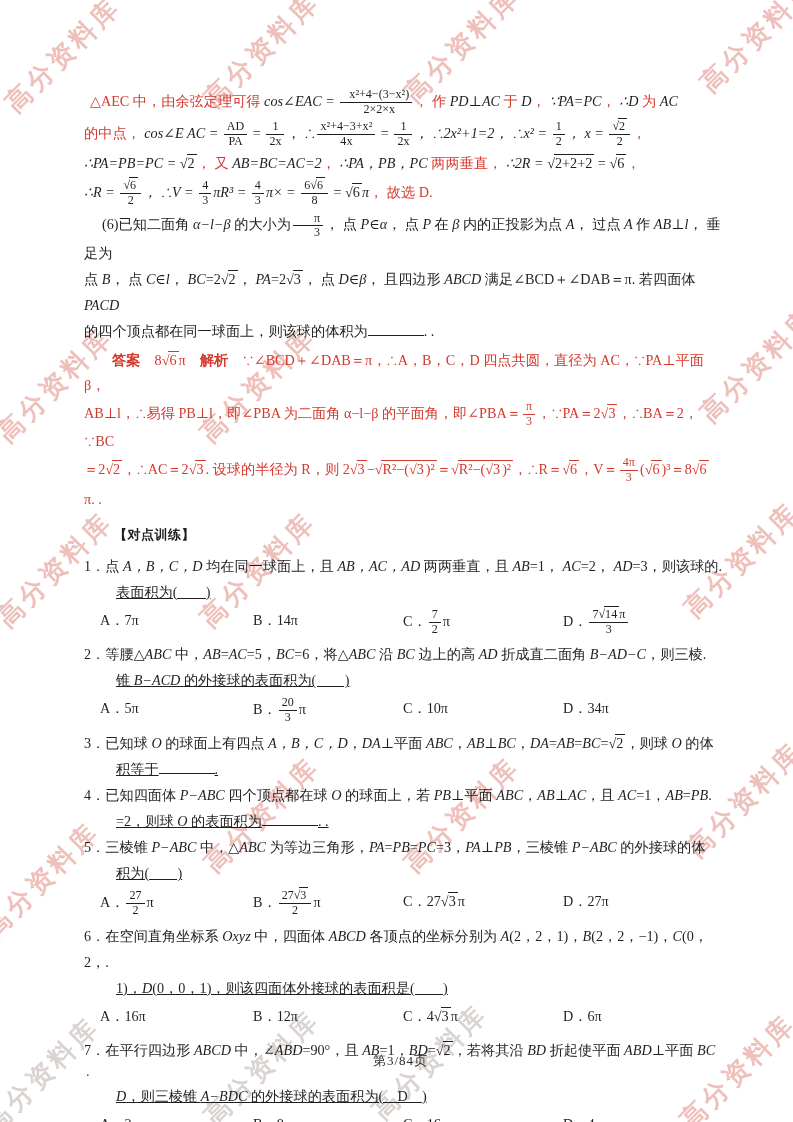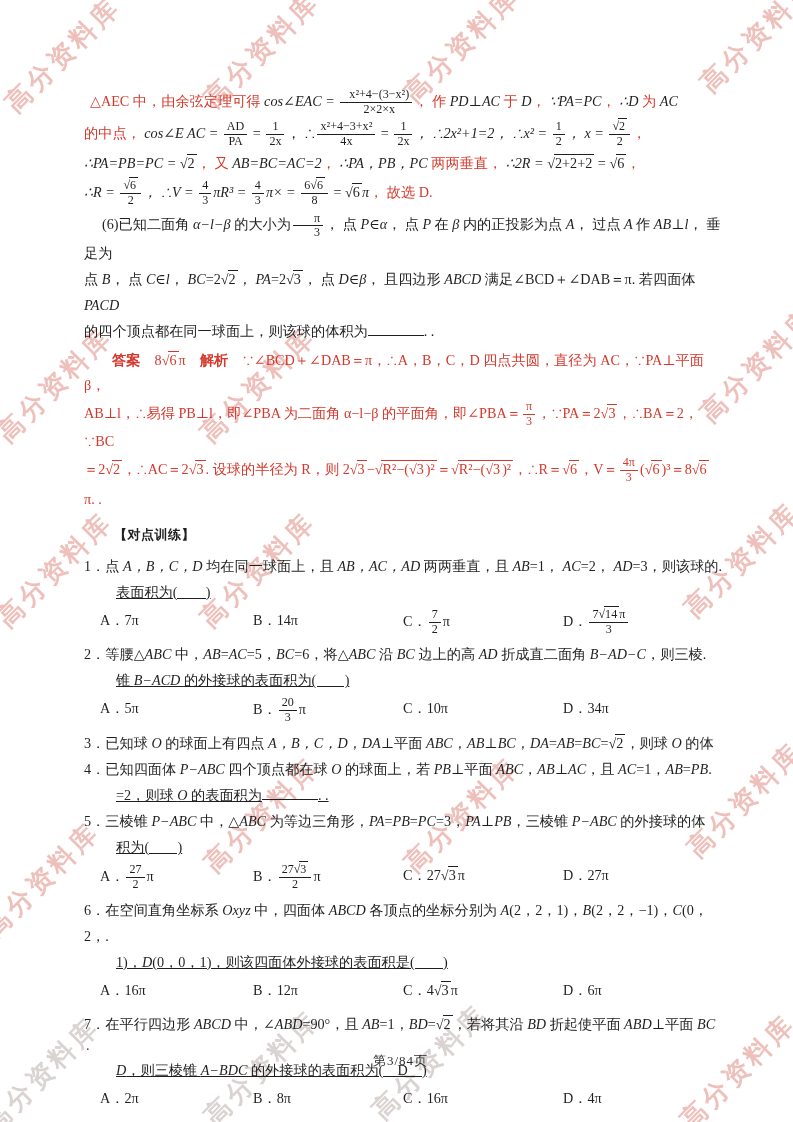--- a/index.html
+++ b/index.html
@@ -174,20 +174,21 @@
               <span class="fn">20</span>
               <span class="fd">3</span>
             </span><span>π</span></span>
         <span class="opt"><span>C．10π</span></span>
         <span class="opt"><span>D．34π</span></span>
       </div>
     </div>
 
     <div class="q">
       <div class="line"><span>3．已知球 </span><span class="ital">O </span><span>的球面上有四点 </span><span class="ital">A，B，C，D</span><span>，</span><span class="ital">DA</span><span>⊥平面 </span><span class="ital">ABC</span><span>，</span><span class="ital">AB</span><span>⊥</span><span class="ital">BC</span><span>，</span><span class="ital">DA</span><span>=</span><span class="ital">AB</span><span>=</span><span class="ital">BC</span><span>=</span><span class="sqrt"><span class="rsign">√</span><span class="rad">2</span></span><span>，则球 </span><span class="ital">O </span><span>的体</span></div>
+      <div class="line cont"><span>积等于</span><span class="blank" style="width: 56px;"></span><span>.</span></div>
     </div>
 
     <div class="q">
       <div class="line"><span>4．已知四面体 </span><span class="ital">P−ABC </span><span>四个顶点都在球 </span><span class="ital">O </span><span>的球面上，若 </span><span class="ital">PB</span><span>⊥平面 </span><span class="ital">ABC</span><span>，</span><span class="ital">AB</span><span>⊥</span><span class="ital">AC</span><span>，且 </span><span class="ital">AC</span><span>=1，</span><span class="ital">AB</span><span>=</span><span class="ital">PB</span><span>.</span></div>
       <div class="line cont"><span>=2，则球 </span><span class="ital">O </span><span>的表面积为</span><span class="blank" style="width: 56px;"></span><span>. .</span></div>
     </div>
 
     <div class="q">
       <div class="line"><span>5．三棱锥 </span><span class="ital">P−ABC </span><span>中，△</span><span class="ital">ABC </span><span>为等边三角形，</span><span class="ital">PA</span><span>=</span><span class="ital">PB</span><span>=</span><span class="ital">PC</span><span>=3，</span><span class="ital">PA</span><span>⊥</span><span class="ital">PB</span><span>，三棱锥 </span><span class="ital">P−ABC </span><span>的外接球的体</span></div>
       <div class="line cont"><span>积为(　　)</span></div>

